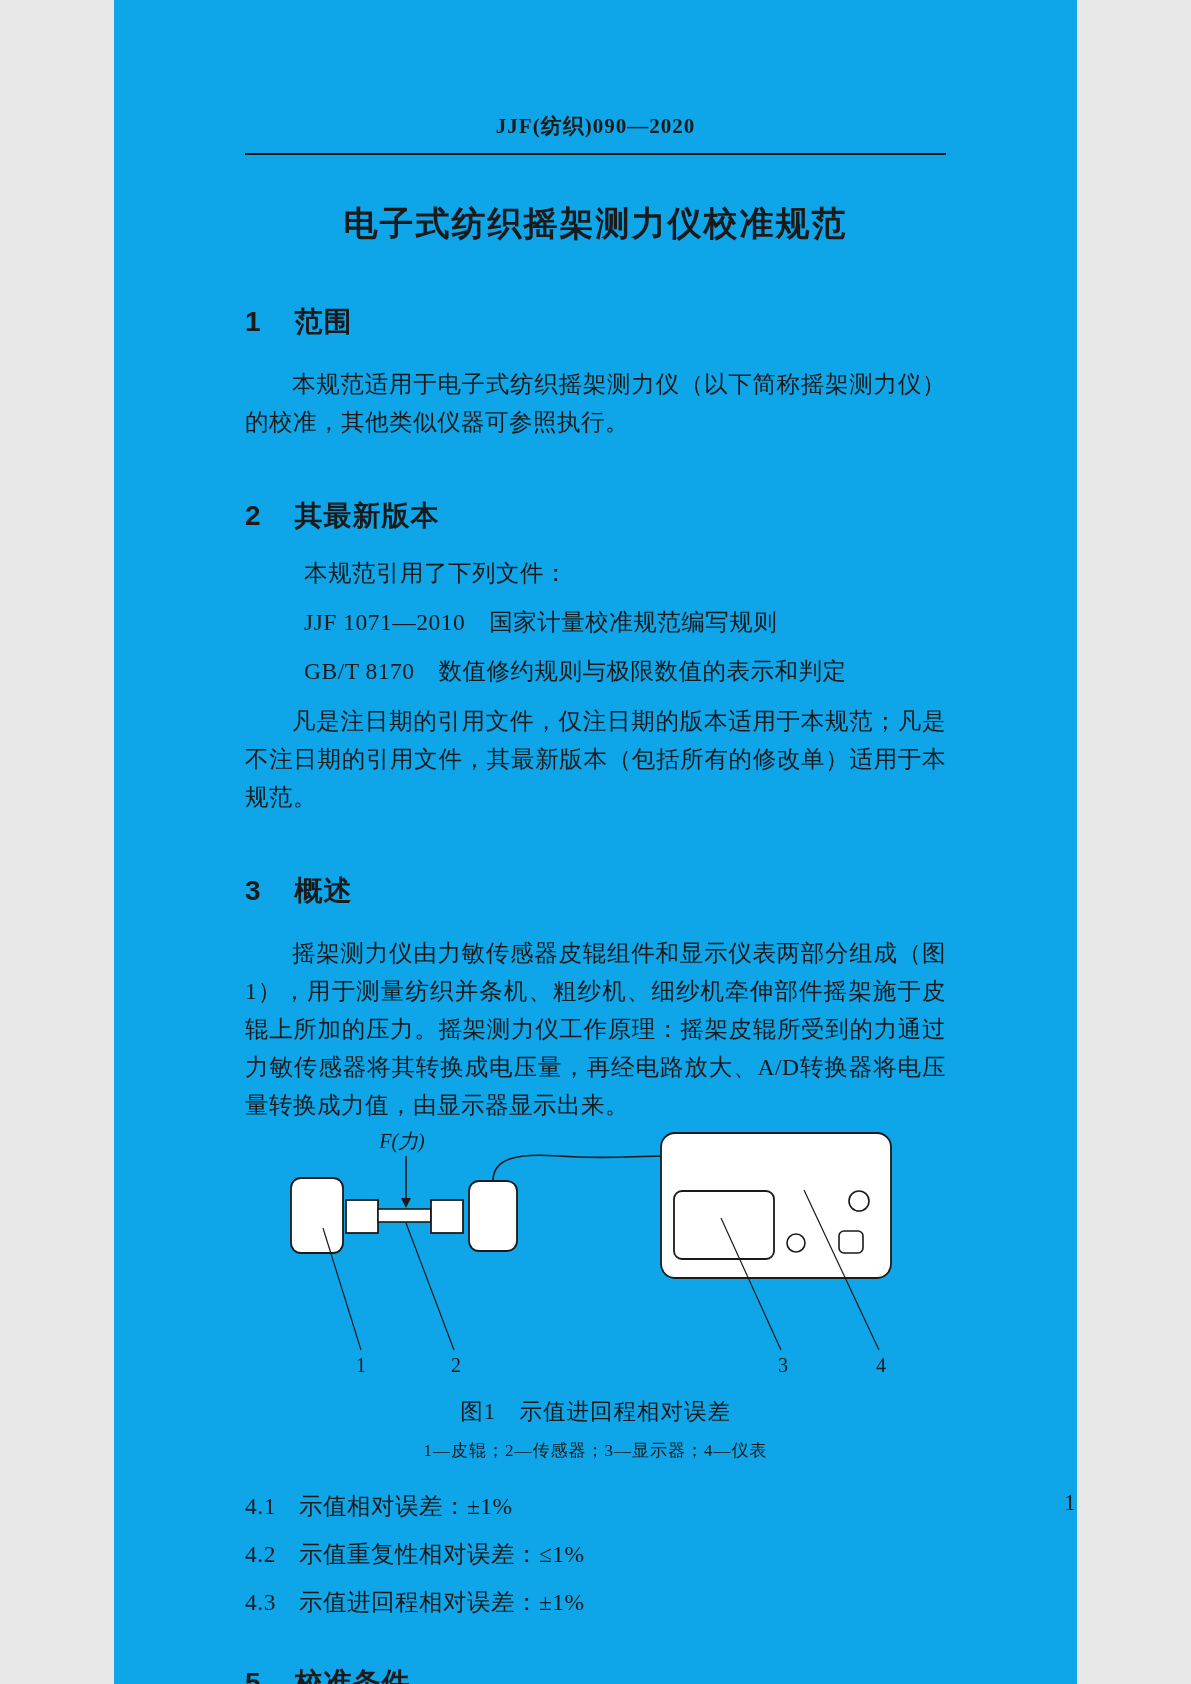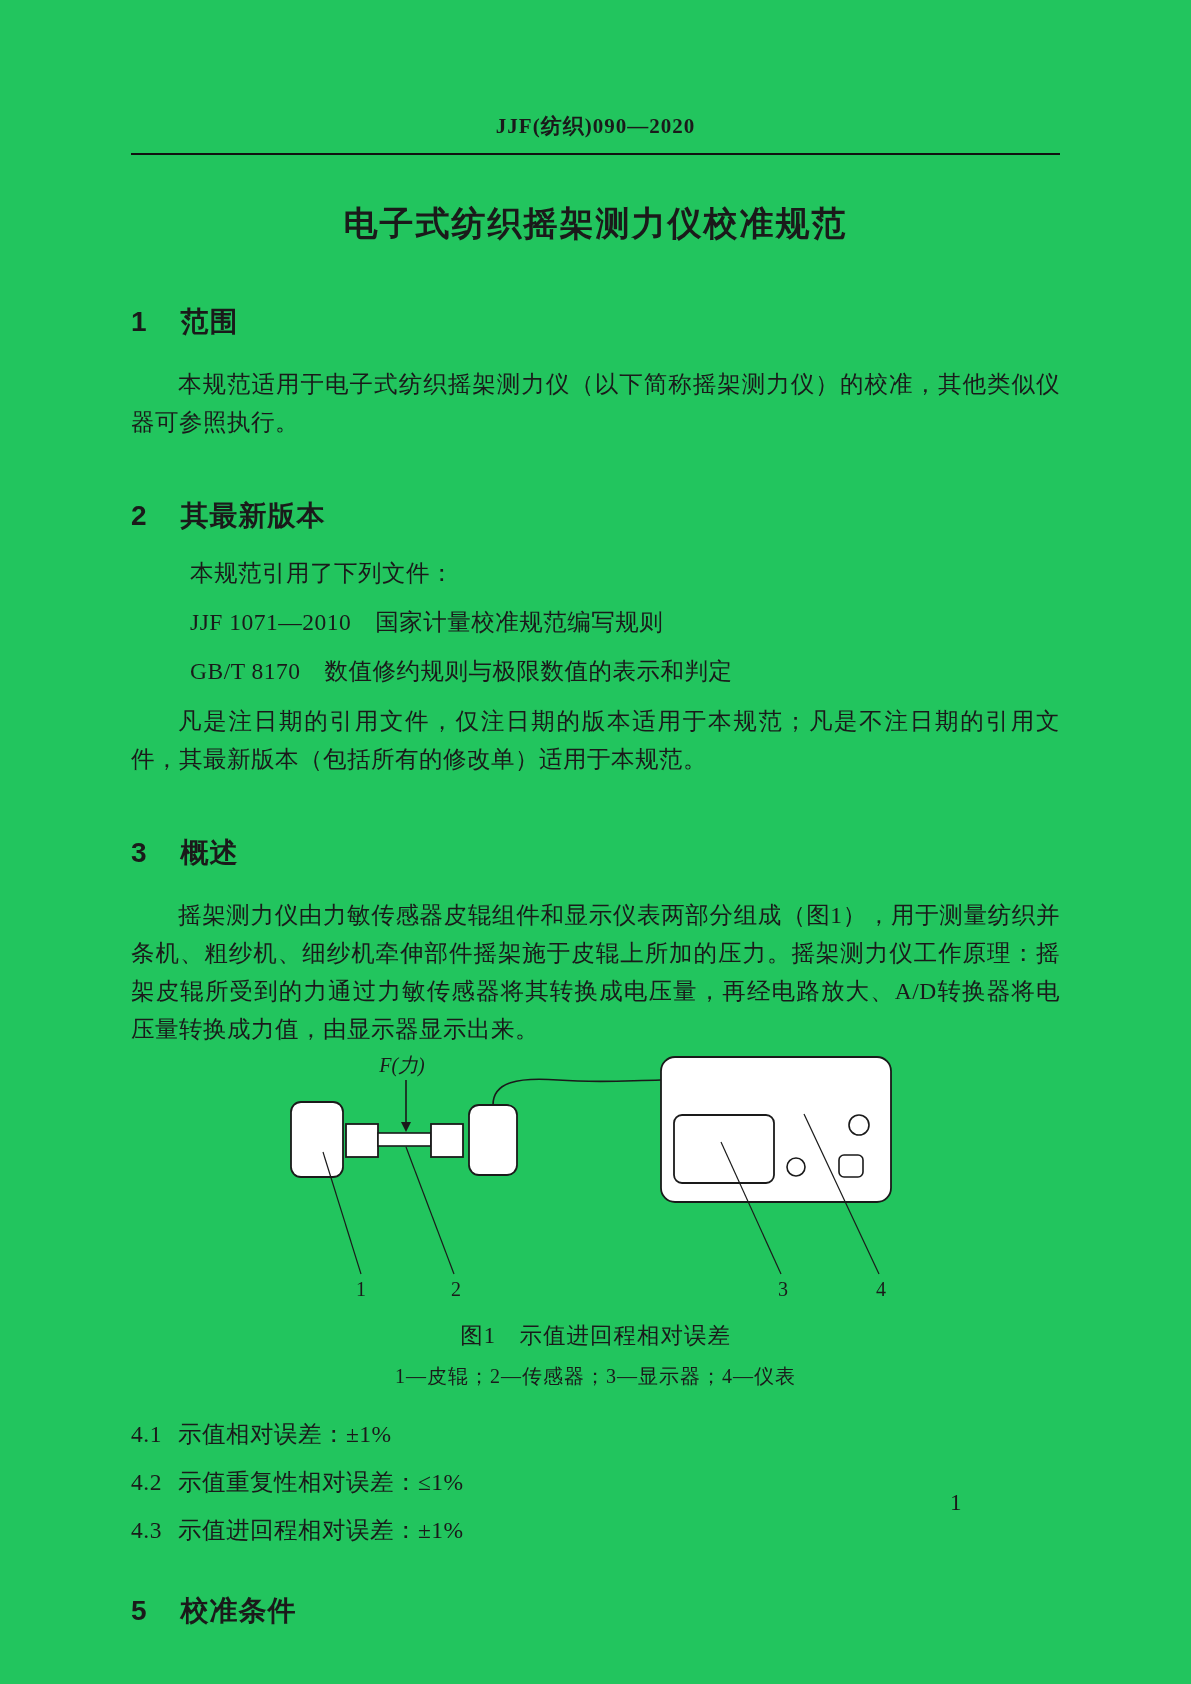--- a/index.html
+++ b/index.html
@@ -1,22 +1,22 @@
 <!DOCTYPE html>
 <html><head>
 <meta charset="utf-8">
 <style>
   html, body { margin: 0; padding: 0; background: #e8e8e8; }
   * { box-sizing: border-box; }
   .page {
     position: relative;
-    width: 1191px;
+    width: 963px;
     height: 1684px;
     margin: 0 auto;
-    background: #22c55e;
+    background: #0ea5e9;
     font-family: "Liberation Serif", serif;
     color: #1a1a1a;
     overflow: hidden;
   }
   .content {
     padding: 112px 131px 0 131px;
   }
   .doc-header {
     text-align: center;
     font-weight: bold;
@@ -63,30 +63,30 @@
     margin-top: 4px;
     text-align: center;
   }
   .figure-caption {
     margin-top: 12px;
     font-size: 22.5px;
     letter-spacing: 1px;
   }
   .figure-legend {
     margin-top: 12px;
-    font-size: 20px;
+    font-size: 17px;
     letter-spacing: 1px;
   }
   .metric-item {
     margin: 16px 0 0 0;
     font-size: 23.5px;
     line-height: 32px;
     letter-spacing: 0.5px;
   }
-  .metric-item .item-num { margin-right: 16px; }
+  .metric-item .item-num { margin-right: 23px; }
   .page-number {
     position: absolute;
     left: 950px;
     top: 1490px;
     font-size: 23px;
   }
   svg text {
     font-family: "Liberation Serif", serif;
     font-size: 20px;
     fill: #1a1a1a;

